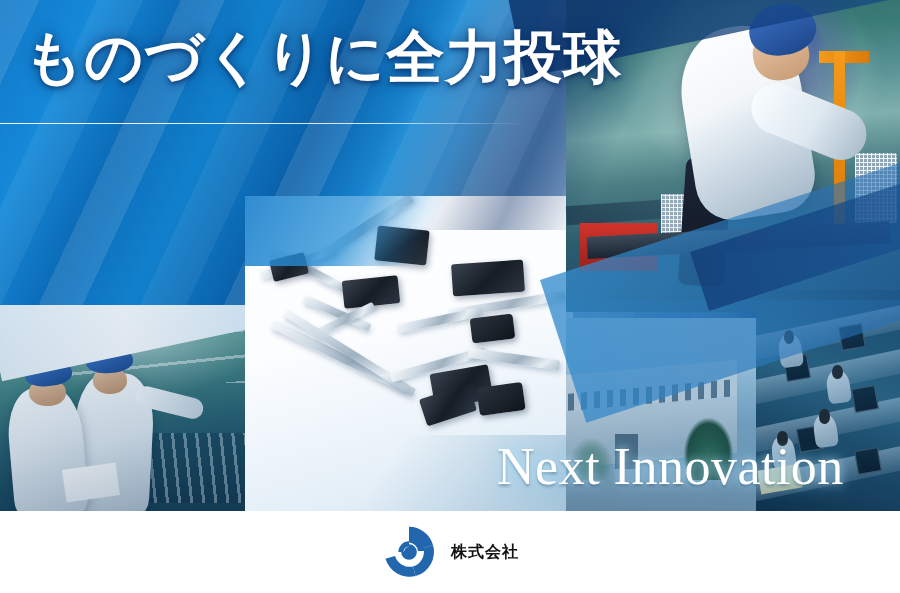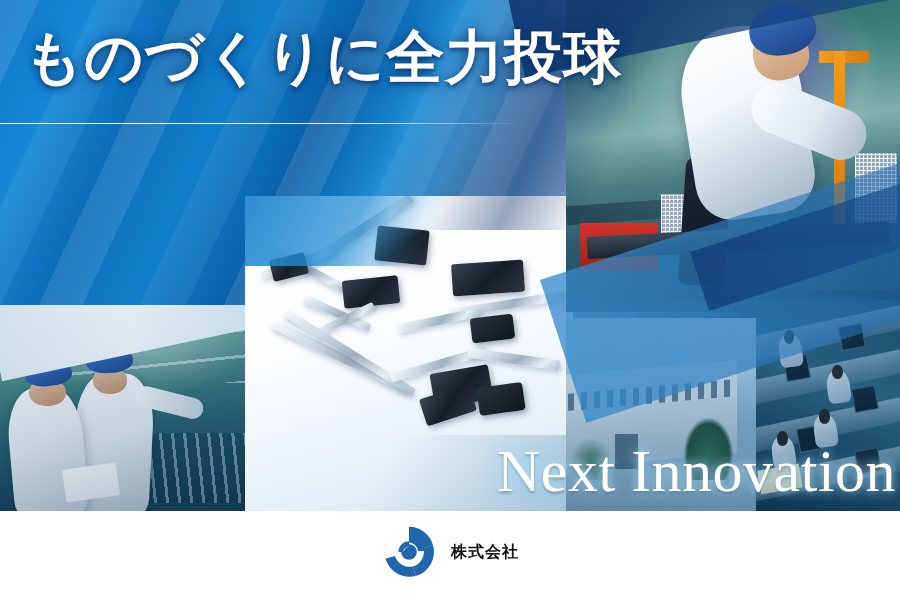--- a/index.html
+++ b/index.html
@@ -387,21 +387,21 @@
     position:absolute; left:26px; top:146px;
     font-family:"DejaVu Sans","Liberation Sans",sans-serif;
     font-size:40px; font-weight:700; color:#ffffff;
     letter-spacing:1px; line-height:1.0;
     text-shadow:0 0 12px rgba(8,50,110,.78), 0 2px 4px rgba(6,36,84,.6);
     white-space:nowrap;
   }
   .tagline{
     position:absolute; left:497px; top:441px;
     font-family:"Liberation Serif","DejaVu Serif",serif;
-    font-size:60px; font-weight:400; color:#ffffff;
+    font-size:52px; font-weight:400; color:#ffffff;
     letter-spacing:.5px; line-height:1.0;
     text-shadow:0 0 10px rgba(180,225,250,.9), 0 0 22px rgba(120,200,240,.65), 0 2px 3px rgba(10,45,80,.5);
     white-space:nowrap;
   }
 
   
   .footer{
     position:absolute; left:0; top:511px; width:900px; height:82px;
     background:#ffffff;
     display:flex; align-items:center; justify-content:center;

